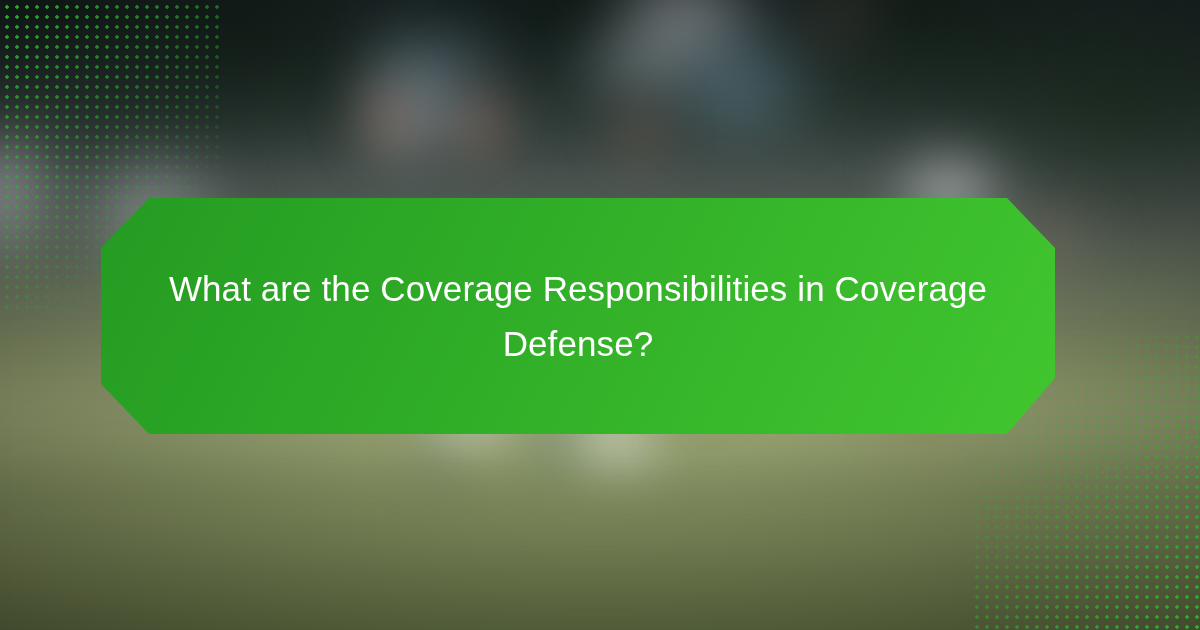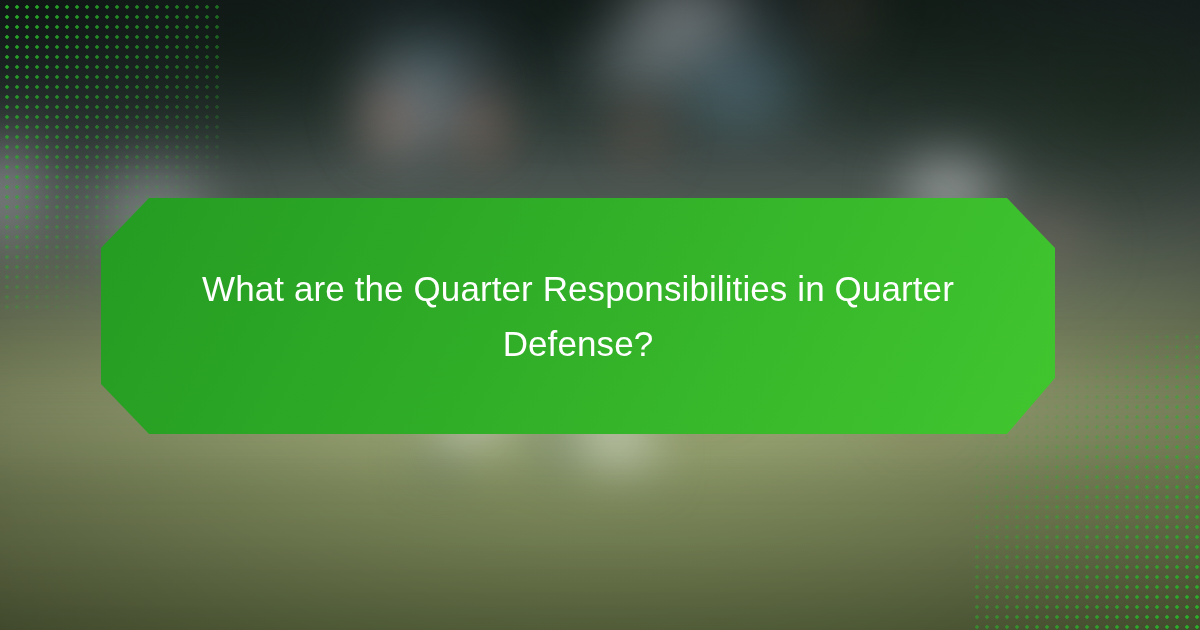--- a/index.html
+++ b/index.html
@@ -163,16 +163,16 @@
   <div class="bg-layer bg-structures"></div>
   <div class="bg-layer bg-people"></div>
   <div class="bg-layer bg-player"></div>
   <div class="bg-layer bg-turf"></div>
   <div class="bg-vignette"></div>
 
   <div class="dots dots-tl" style="--dot: #2bb32b;"></div>
   <div class="dots dots-br" style="--dot: #2bb32b;"></div>
 
   <div class="banner" style="background: linear-gradient(118deg, rgb(36, 155, 34) 0%, rgb(65, 198, 47) 100%);">
-    <h1 class="banner-title" style="color: rgb(255, 255, 255);">What are the Quarter Responsibilities in Quarter Defense?</h1>
+    <h1 class="banner-title" style="color: rgb(255, 255, 255);">What are the Coverage Responsibilities in Coverage Defense?</h1>
   </div>
 
 </div>
 
 </body></html>

